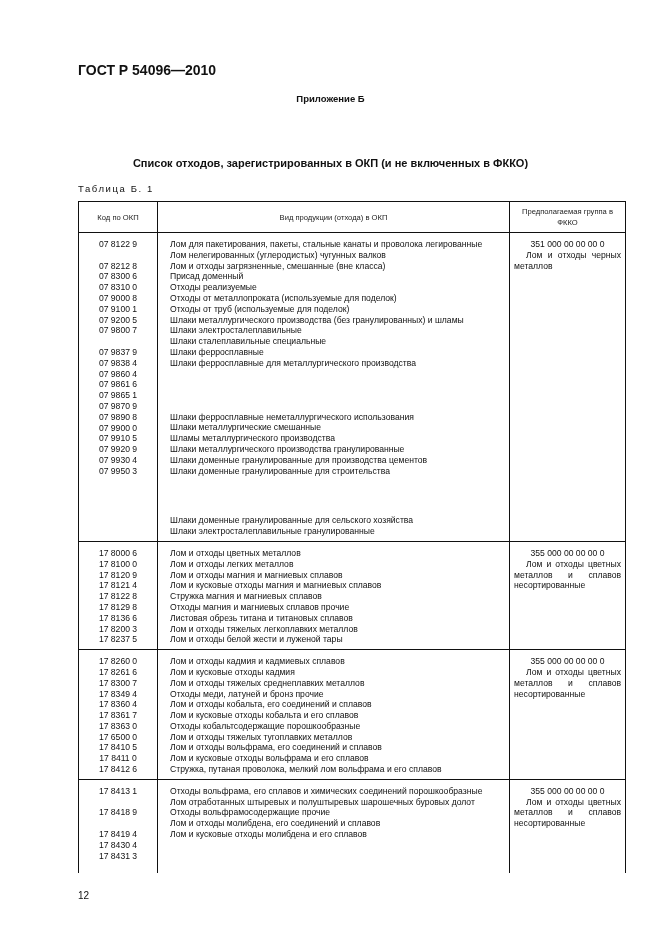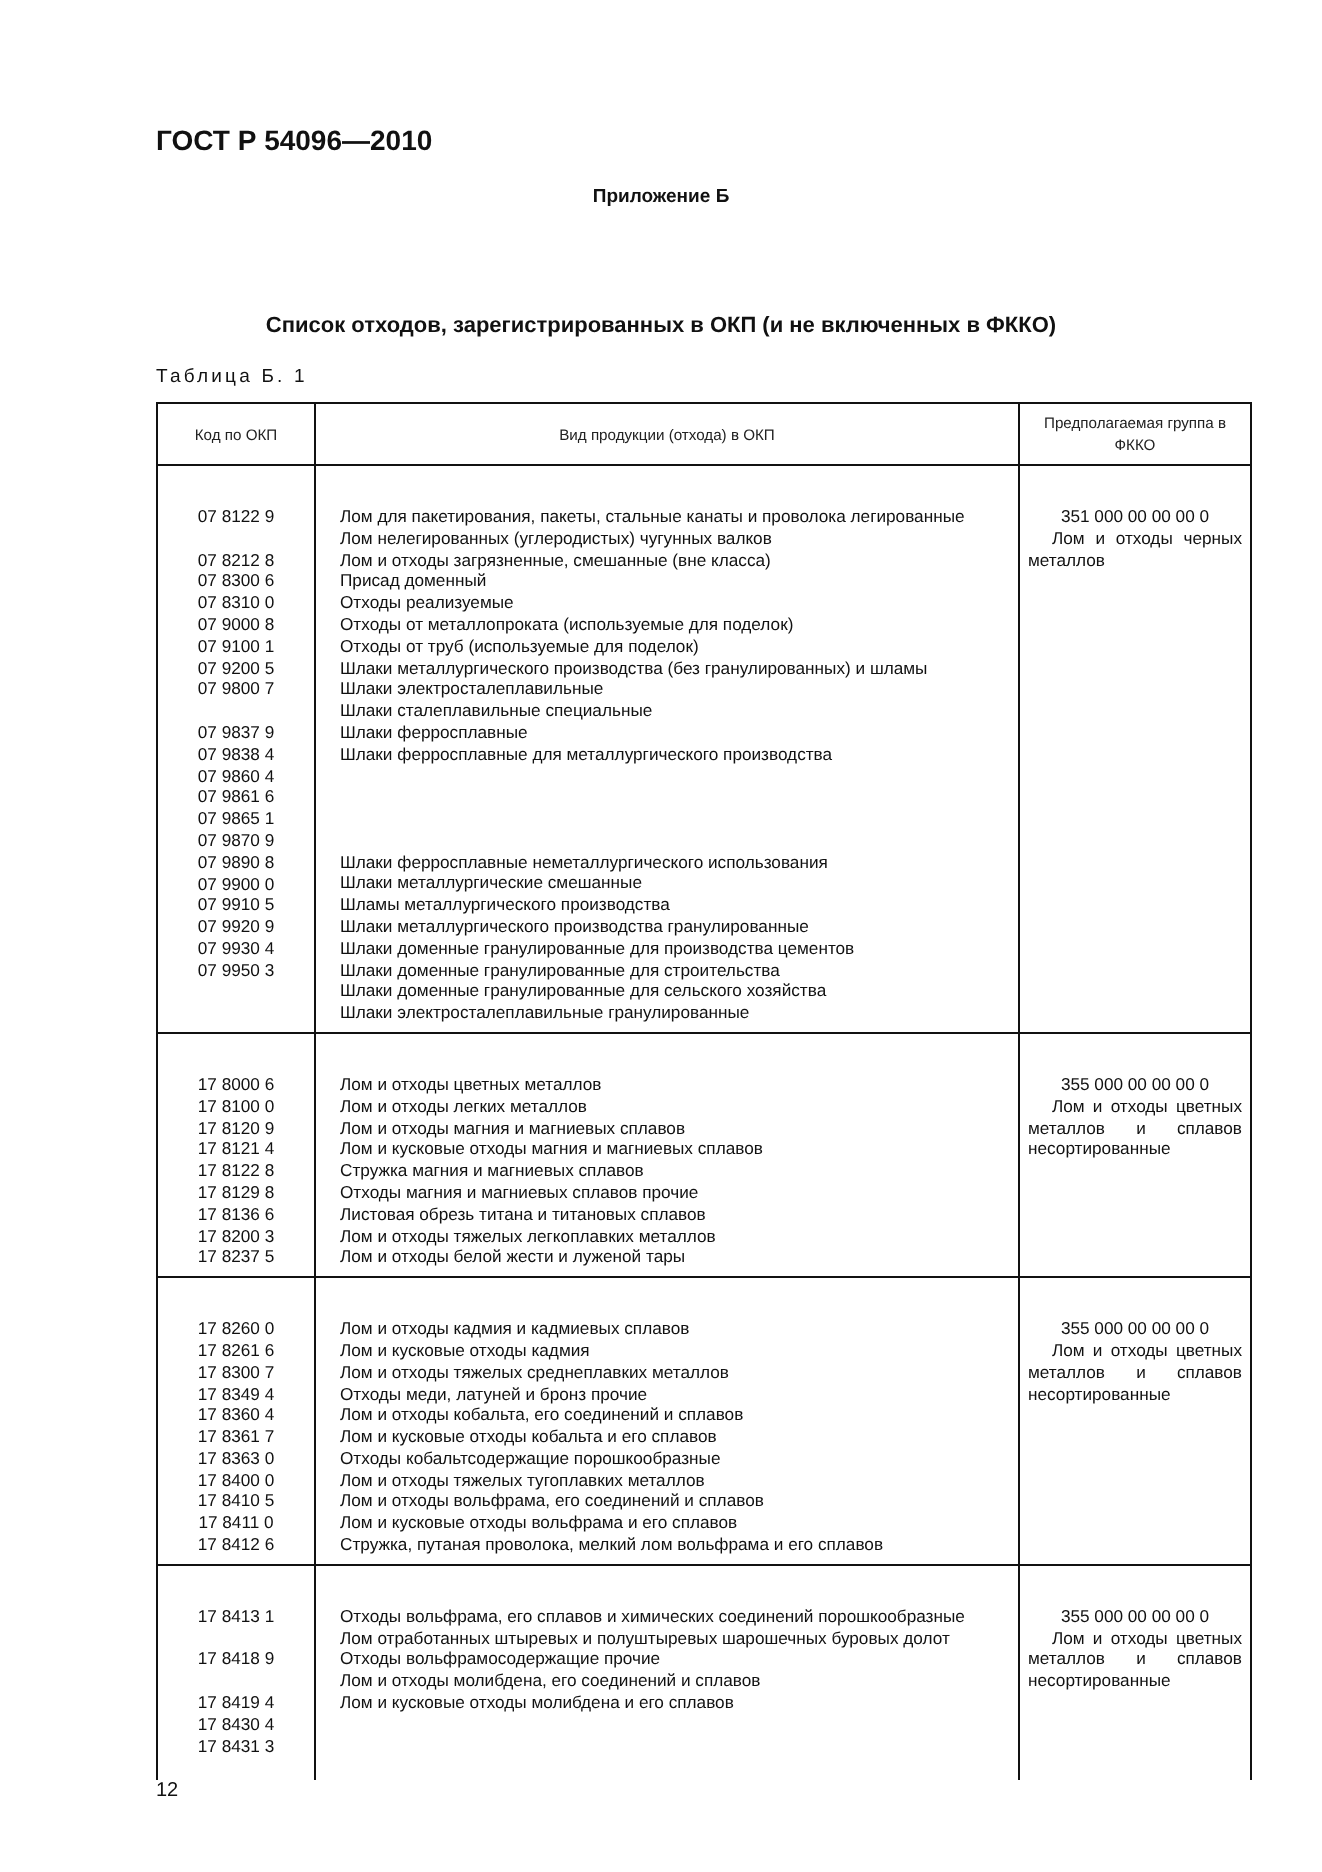--- a/index.html
+++ b/index.html
@@ -12,21 +12,21 @@
   .page-num { position: absolute; left: 78px; top: 890px; font-size: 10px; }
 
   table.main { position: absolute; left: 78px; top: 201px; width: 547px; border-collapse: collapse;
                font-size: 8.6px; line-height: 10.8px; table-layout: fixed; }
   table.main col.c1 { width: 79px; }
   table.main col.c2 { width: 352px; }
   table.main col.c3 { width: 116px; }
   table.main th { font-weight: normal; font-size: 7.6px; line-height: 11px; border: 1.3px solid #111;
                   height: 30px; padding: 0 3px; color: #222; }
   table.main td { border-left: 1.3px solid #111; border-right: 1.3px solid #111; vertical-align: top; padding: 0; }
-  table.main tr.group td { border-top: 1.3px solid #111; border-bottom: 1.3px solid #111; padding-top: 20px; padding-bottom: 4px; }
+  table.main tr.group td { border-top: 1.3px solid #111; border-bottom: 1.3px solid #111; padding-top: 6px; padding-bottom: 4px; }
   table.main tr.group.last td { border-bottom: none; padding-bottom: 12px; }
 
   .code-line { text-align: center; white-space: nowrap; }
   .desc-line { white-space: normal; text-align: justify; }
   .desc-cell { padding-left: 2px !important; padding-right: 8px !important; }
   .grp-cell { padding-left: 4px !important; padding-right: 4px !important; }
   .grp-code { text-align: center; }
   .grp-name { text-align: justify; text-indent: 12px; }
 </style>
 </head>
@@ -88,21 +88,21 @@
           <div class="desc-line" style="text-indent: 10px;">Шлаки электросталеплавильные</div>
           <div class="desc-line" style="text-indent: 10px;">Шлаки сталеплавильные специальные</div>
           <div class="desc-line" style="text-indent: 10px;">Шлаки ферросплавные</div>
           <div class="desc-line" style="text-indent: 10px;">Шлаки ферросплавные для металлургического производства</div>
           <div class="desc-line" style="text-indent: 10px; margin-top: 43px;">Шлаки ферросплавные неметаллургического использования</div>
           <div class="desc-line" style="text-indent: 10px;">Шлаки металлургические смешанные</div>
           <div class="desc-line" style="text-indent: 10px;">Шламы металлургического производства</div>
           <div class="desc-line" style="text-indent: 10px;">Шлаки металлургического производства гранулированные</div>
           <div class="desc-line" style="text-indent: 10px;">Шлаки доменные гранулированные для производства цементов</div>
           <div class="desc-line" style="text-indent: 10px;">Шлаки доменные гранулированные для строительства</div>
-          <div class="desc-line" style="text-indent: 10px;">Шлаки доменные гранулированные для сельского хозяйства</div>
+          <div class="desc-line" style="text-indent: 10px; margin-top: 39px;">Шлаки доменные гранулированные для сельского хозяйства</div>
           <div class="desc-line" style="text-indent: 10px;">Шлаки электросталеплавильные гранулированные</div>
         </td>
         <td class="grp-cell">
           <div class="grp-code">351 000 00 00 00 0</div>
           <div class="grp-name">Лом и отходы черных металлов</div>
         </td>
       </tr>
       <tr class="group">
         <td>
           <div class="code-line">17 8000 6</div>
@@ -133,21 +133,21 @@
       </tr>
       <tr class="group">
         <td>
           <div class="code-line">17 8260 0</div>
           <div class="code-line">17 8261 6</div>
           <div class="code-line">17 8300 7</div>
           <div class="code-line">17 8349 4</div>
           <div class="code-line">17 8360 4</div>
           <div class="code-line">17 8361 7</div>
           <div class="code-line">17 8363 0</div>
-          <div class="code-line">17 8400 0</div>
+          <div class="code-line">17 6500 0</div>
           <div class="code-line">17 8410 5</div>
           <div class="code-line">17 8411 0</div>
           <div class="code-line">17 8412 6</div>
         </td>
         <td class="desc-cell">
           <div class="desc-line" style="text-indent: 10px;">Лом и отходы кадмия и кадмиевых сплавов</div>
           <div class="desc-line" style="text-indent: 10px;">Лом и кусковые отходы кадмия</div>
           <div class="desc-line" style="text-indent: 10px;">Лом и отходы тяжелых среднеплавких металлов</div>
           <div class="desc-line" style="text-indent: 10px;">Отходы меди, латуней и бронз прочие</div>
           <div class="desc-line" style="text-indent: 10px;">Лом и отходы кобальта, его соединений и сплавов</div>

